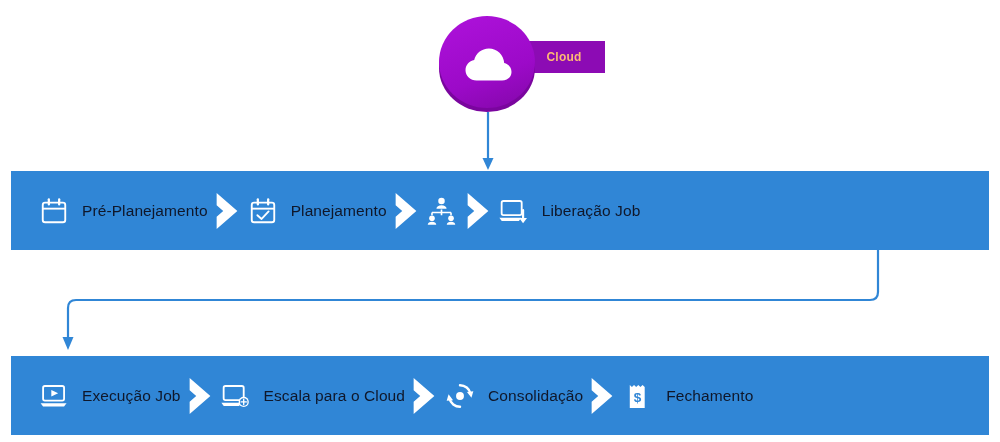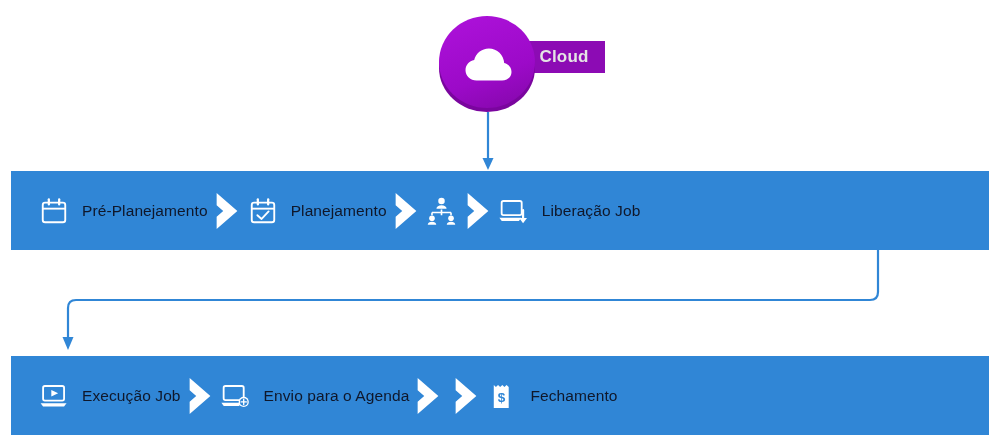--- a/index.html
+++ b/index.html
@@ -32,22 +32,22 @@
     left: 72px;
     top: 27px;
     width: 96px;
     height: 32px;
     background: #8c0bb4;
     display: flex;
     align-items: center;
     justify-content: center;
   }
   .cloud-banner span {
-    color: #e5e5e5;
-    font-size: 17px;
+    color: #fdba74;
+    font-size: 12px;
     font-weight: bold;
     letter-spacing: .2px;
     padding-left: 14px;
   }
   .cloud-disc-shadow {
     position: absolute;
     left: 2px;
     top: 10px;
     width: 96px;
     height: 88px;
@@ -254,29 +254,41 @@
     <div class="step">
       <span class="step-icon">
         <svg viewBox="0 0 34 30" width="31" height="28">
           <rect x="4" y="4" width="22" height="15.5" rx="2" fill="none" stroke="#fff" stroke-width="2"></rect>
           <path d="M1.5 22.5 h22 l-2.6 3.4 H4.1 Z" fill="#fff"></path>
           <circle cx="26" cy="21.5" r="5.6" fill="#fff"></circle>
           <circle cx="26" cy="21.5" r="4.1" fill="#3086d6"></circle>
           <path d="M26 18.6 v5.8 M23.1 21.5 h5.8" stroke="#fff" stroke-width="1.5" stroke-linecap="round"></path>
         </svg>
       </span>
-      <span class="step-label">Envio para o Agenda</span>
-    </div>
-
-    <span class="chevron">
-      <svg viewBox="0 0 34 44" width="32" height="42">
-        <path fill="#ffffff" d="M6 3 L28 22 L6 41 L6 28 L13 22 L6 16 Z"></path>
-      </svg>
-    </span>
-
+      <span class="step-label">Escala para o Cloud</span>
+    </div>
+
+    <span class="chevron">
+      <svg viewBox="0 0 34 44" width="32" height="42">
+        <path fill="#ffffff" d="M6 3 L28 22 L6 41 L6 28 L13 22 L6 16 Z"></path>
+      </svg>
+    </span>
+
+    <div class="step">
+      <span class="step-icon">
+        <svg viewBox="0 0 32 32" width="30" height="30">
+          <path d="M16 4.5 A11.5 11.5 0 0 1 27.2 13.4" fill="none" stroke="#fff" stroke-width="2.6" stroke-linecap="round"></path>
+          <polygon points="28.2,17.8 23.4,11.6 30.2,10.9" fill="#fff"></polygon>
+          <path d="M16 27.5 A11.5 11.5 0 0 1 4.8 18.6" fill="none" stroke="#fff" stroke-width="2.6" stroke-linecap="round"></path>
+          <polygon points="3.8,14.2 8.6,20.4 1.8,21.1" fill="#fff"></polygon>
+          <circle cx="16" cy="16" r="4.2" fill="#fff"></circle>
+        </svg>
+      </span>
+      <span class="step-label">Consolidação</span>
+    </div>
 
     <span class="chevron">
       <svg viewBox="0 0 34 44" width="32" height="42">
         <path fill="#ffffff" d="M6 3 L28 22 L6 41 L6 28 L13 22 L6 16 Z"></path>
       </svg>
     </span>
 
     <div class="step">
       <span class="step-icon">
         <svg viewBox="0 0 24 32" width="25" height="31">

